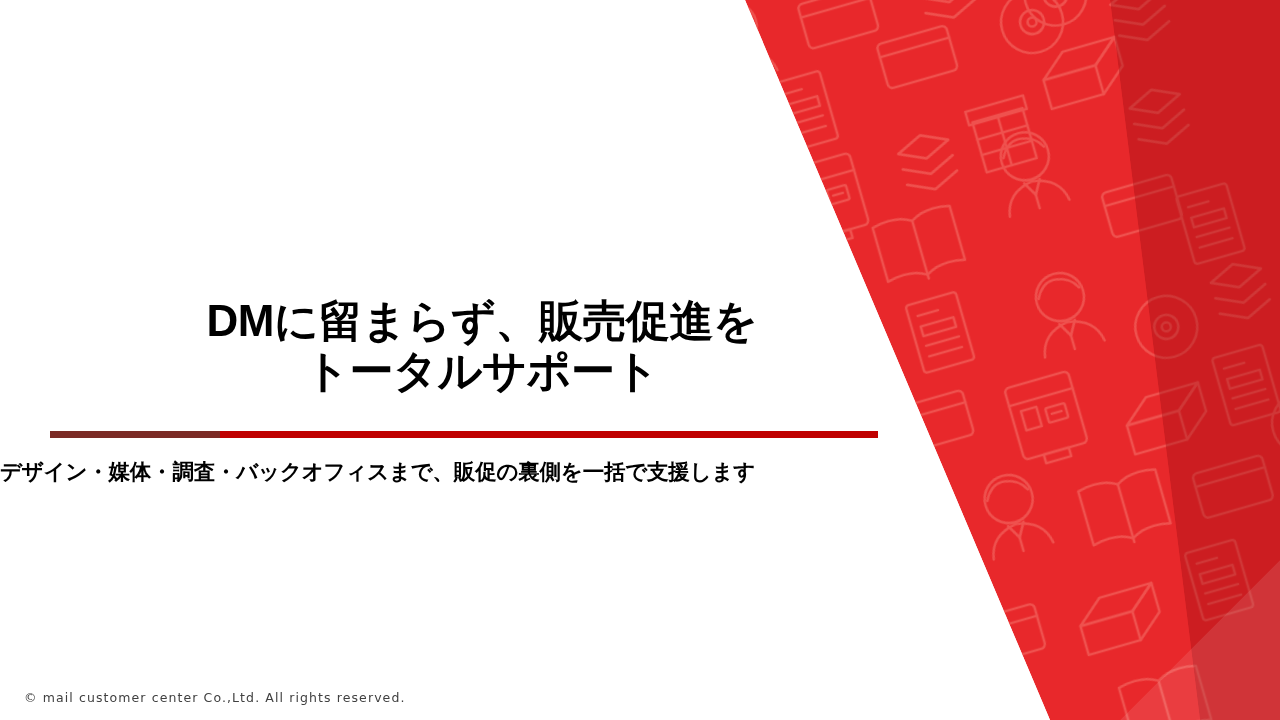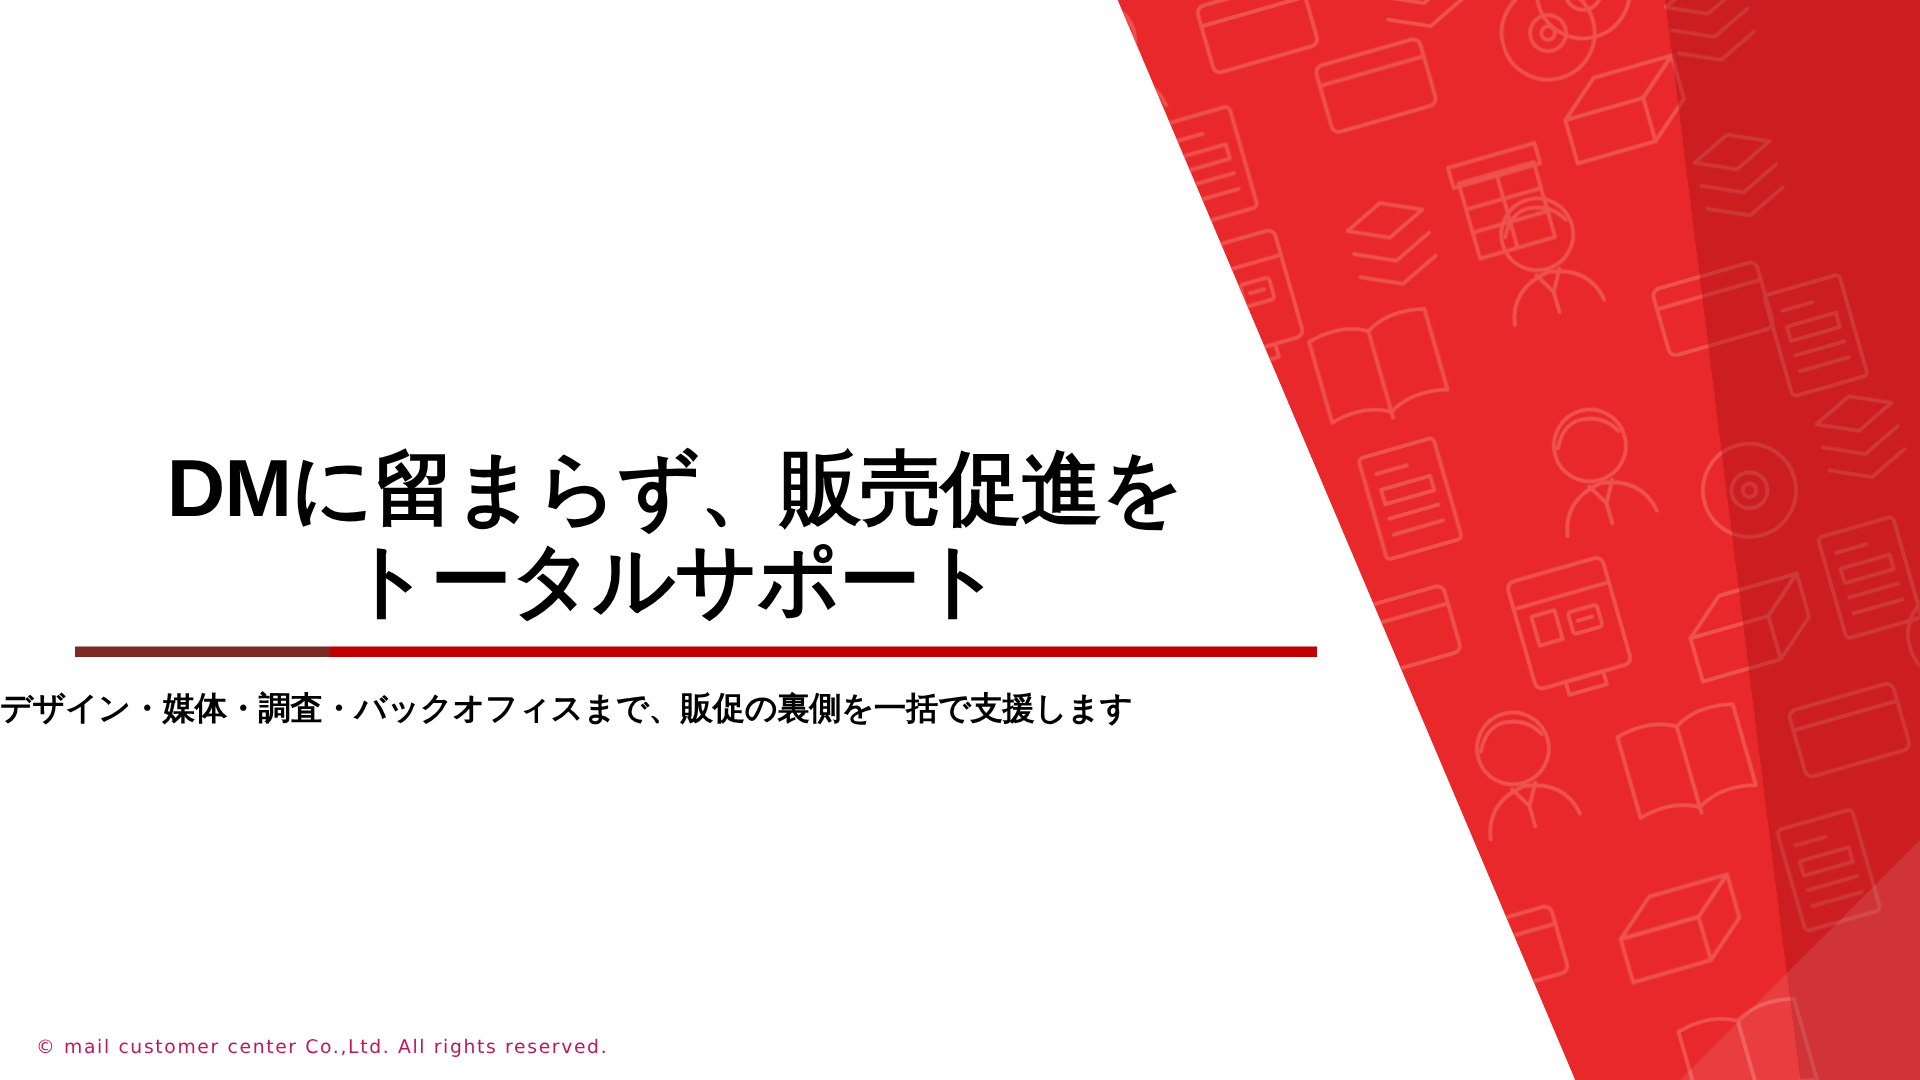--- a/index.html
+++ b/index.html
@@ -45,25 +45,26 @@
     height: 720px;
   }
 
   .title {
     position: absolute;
     left: 0;
     top: 296px;
     width: 900px;
     text-align: center;
     color: #000000;
-    font-size: 54px;
+    font-size: 44px;
     font-weight: 700;
     line-height: 1.13;
     letter-spacing: -0.5px;
     white-space: pre-line;
+    padding-left: 32px;
   }
 
   .divider {
     position: absolute;
     left: 50px;
     top: 431px;
     width: 828px;
     height: 7px;
     display: flex;
   }
@@ -87,21 +88,21 @@
     color: #000000;
     font-size: 21.5px;
     font-weight: 700;
     letter-spacing: -0.2px;
   }
 
   .footer {
     position: absolute;
     left: 24px;
     bottom: 15px;
-    color: #be185d;
+    color: #404040;
     font-size: 12.5px;
     font-weight: 400;
     letter-spacing: 1.1px;
     font-family: "DejaVu Sans", "Liberation Sans", sans-serif;
   }
 </style>
 </head>
 <body>
 
 <div class="slide">

